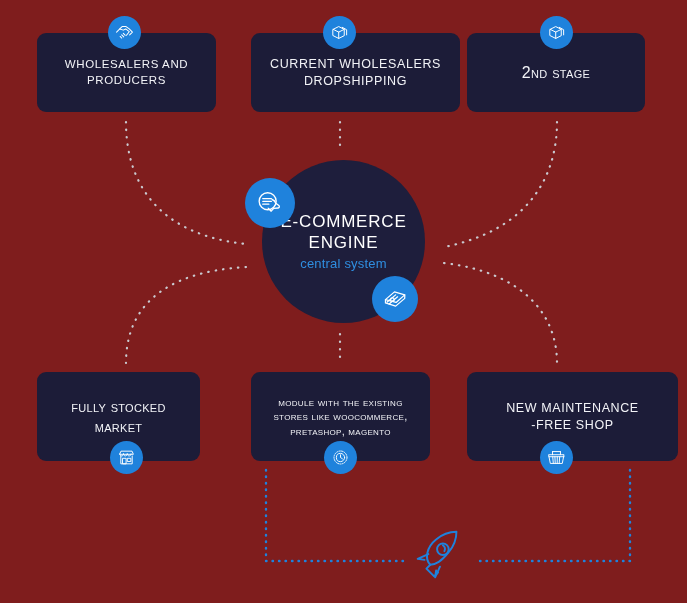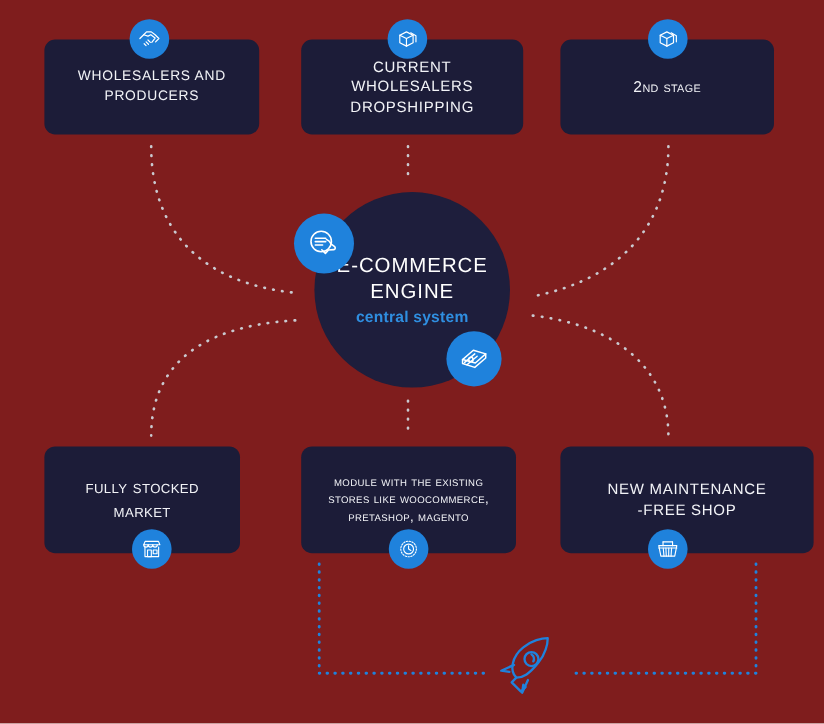--- a/index.html
+++ b/index.html
@@ -47,29 +47,29 @@
     text-transform: lowercase;
     white-space: pre-line;
   }
   .node-label.allcaps {
     font-variant: normal;
     text-transform: uppercase;
     letter-spacing: 0.6px;
   }
 
   .n1 { left: 37px;  top: 33px;  width: 179px; height: 79px; }
-  .n2 { left: 251px; top: 33px;  width: 185px; height: 79px; }
+  .n2 { left: 251px; top: 33px;  width: 209px; height: 79px; }
   .n3 { left: 467px; top: 33px;  width: 178px; height: 79px; }
   .n4 { left: 37px;  top: 372px; width: 163px; height: 89px; }
   .n5 { left: 251px; top: 372px; width: 179px; height: 89px; }
   .n6 { left: 467px; top: 372px; width: 211px; height: 89px; }
 
   .n1 .node-label { font-size: 11.5px; }
   .n2 .node-label { font-size: 12.5px; }
-  .n3 .node-label.t { font-size: 13px; }
+  .n3 .node-label.t { font-size: 16px; }
   .n3 .node-label.s { font-size: 11px; }
   .n4 .node-label { font-size: 15px; }
   .n5 .node-label { font-size: 11px; }
   .n6 .node-label { font-size: 12.5px; }
 
   .stack { display: flex; flex-direction: column; align-items: center; justify-content: center; }
 
   
   .badge {
     position: absolute;
@@ -112,21 +112,20 @@
     letter-spacing: 0.8px;
     text-align: center;
     text-transform: uppercase;
     white-space: pre-line;
   }
   .hub-sub {
     color: #2f8ee0;
     font-size: 13px;
     letter-spacing: 0.2px;
     margin-top: 3px;
-    font-weight: bold;
   }
 
   
   .rocket {
     position: absolute;
     left: 408px;
     top: 525px;
     width: 62px;
     height: 62px;
     z-index: 5;

